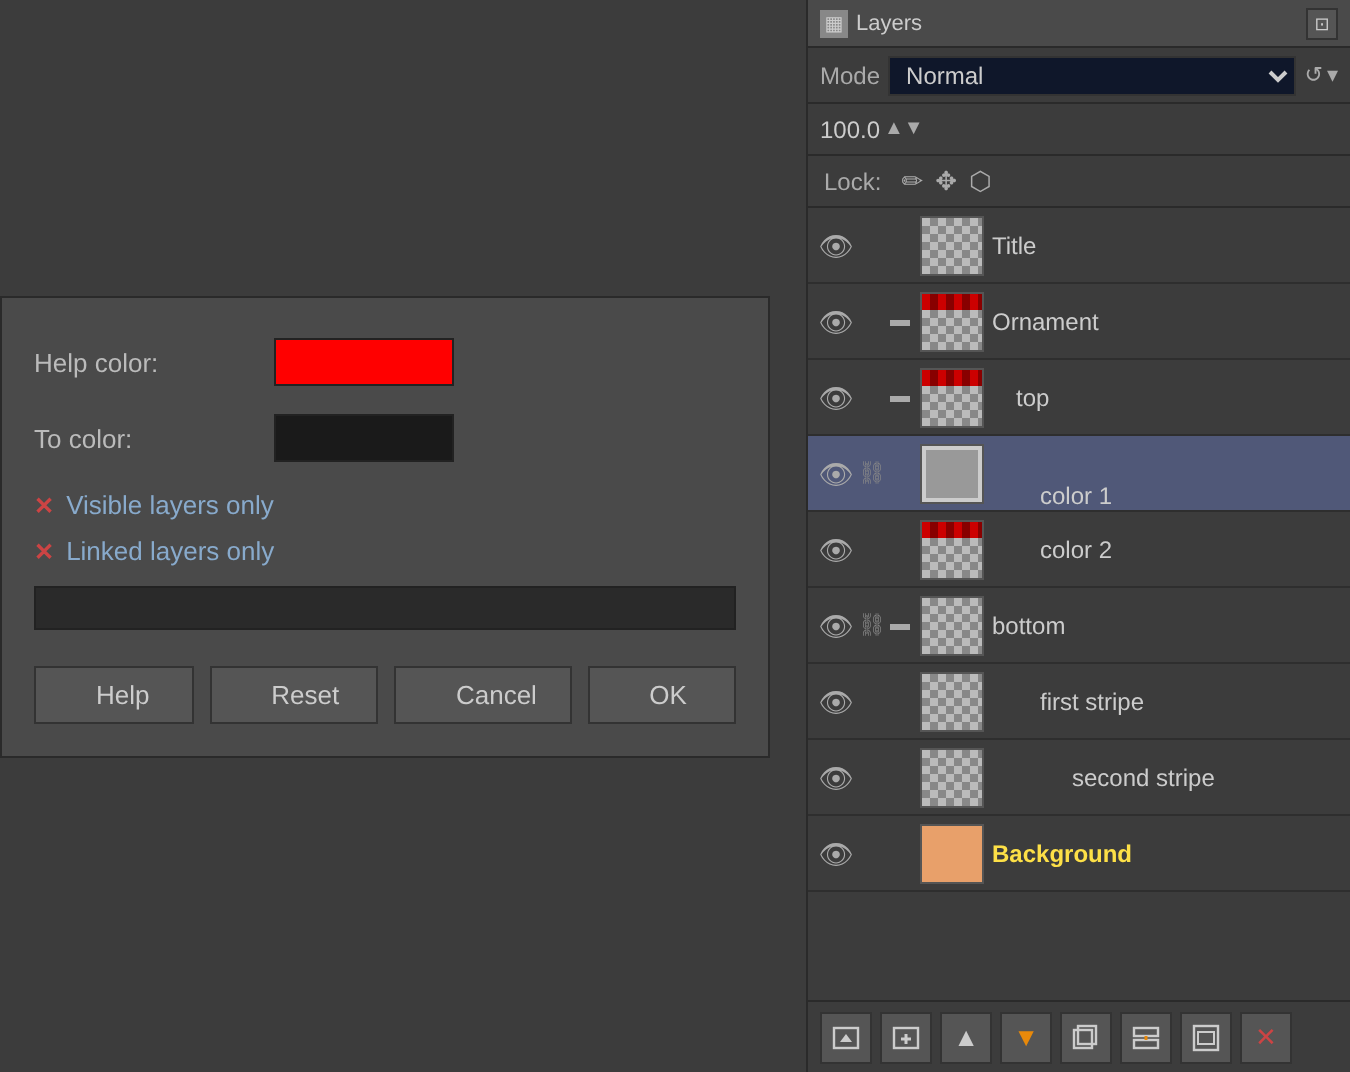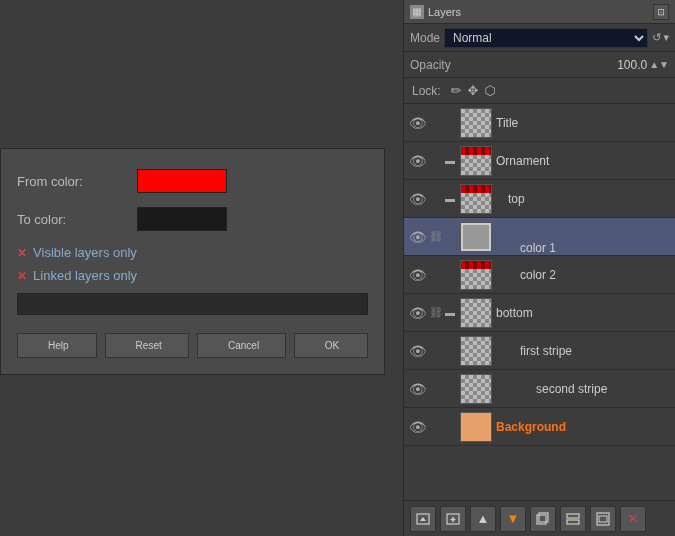--- a/index.html
+++ b/index.html
@@ -68,21 +68,21 @@
     .dialog-buttons {
       display: flex;
       gap: 8px;
       justify-content: center;
     }
     .dialog-btn {
       background: #555;
       border: 1px solid #333;
       color: #ccc;
       padding: 6px 30px;
-      font-size: 10px;
+      font-size: 13px;
       cursor: pointer;
       min-width: 64px;
     }
 
     
     .layers-panel {
       position: absolute;
       right: 0; top: 0;
       width: 272px;
       height: 536px;
@@ -281,21 +281,21 @@
       display: flex; align-items: center; justify-content: center;
       cursor: pointer;
     }
     .toolbar-btn.danger { color: #cc4444; }
   </style>
 </head>
 <body>
 
 <div class="dialog">
   <div class="dialog-row">
-    <span class="dialog-label">From color:</span>
+    <span class="dialog-label">Help color:</span>
     <div class="color-swatch color-red"></div>
   </div>
   <div class="dialog-row">
     <span class="dialog-label">To color:</span>
     <div class="color-swatch color-black"></div>
   </div>
   <div class="checkbox-row">
     <span class="x-mark">✕</span>
     <span class="checkbox-label">Visible layers only</span>
   </div>
@@ -325,21 +325,20 @@
     <select class="mode-select">
       <option>Normal</option>
     </select>
     <div class="mode-arrows">
       <span class="mode-arrow-btn">↺</span>
       <span class="mode-arrow-btn">▾</span>
     </div>
   </div>
 
   <div class="layers-opacity-row">
-    <span class="opacity-label">Opacity</span>
     <span class="opacity-value">100.0</span>
     <span class="opacity-spinner">▲▼</span>
   </div>
 
   <div class="layers-lock-row">
     <span class="lock-label">Lock:</span>
     <span class="lock-icon">✏</span>
     <span class="lock-icon">✥</span>
     <span class="lock-icon">⬡</span>
   </div>
@@ -429,21 +428,21 @@
       <span class="layer-name" style="margin-left:40px;">second stripe</span>
     </div>
 
     <div class="layer-item">
       <span class="layer-eye">👁</span>
       <span class="layer-link"></span>
       <span style="width:12px;flex-shrink:0;"></span>
       <div class="layer-thumb">
           <div class="thumb-orange"></div>
         </div>
-      <span class="layer-name" style="font-weight:bold;color:#f97316;">Background</span>
+      <span class="layer-name" style="font-weight:bold;color:#fde047;">Background</span>
     </div>
 
   </div>
 
   <div class="layers-toolbar">
     <div class="toolbar-btn" title="New from visible">
       <svg width="14" height="14" viewBox="0 0 14 14">
           <rect x="1" y="2" width="12" height="10" fill="none" stroke="#ccc" stroke-width="1.2"></rect>
           <path d="M4 9 L7 5 L10 9" fill="#ccc"></path>
         </svg>

